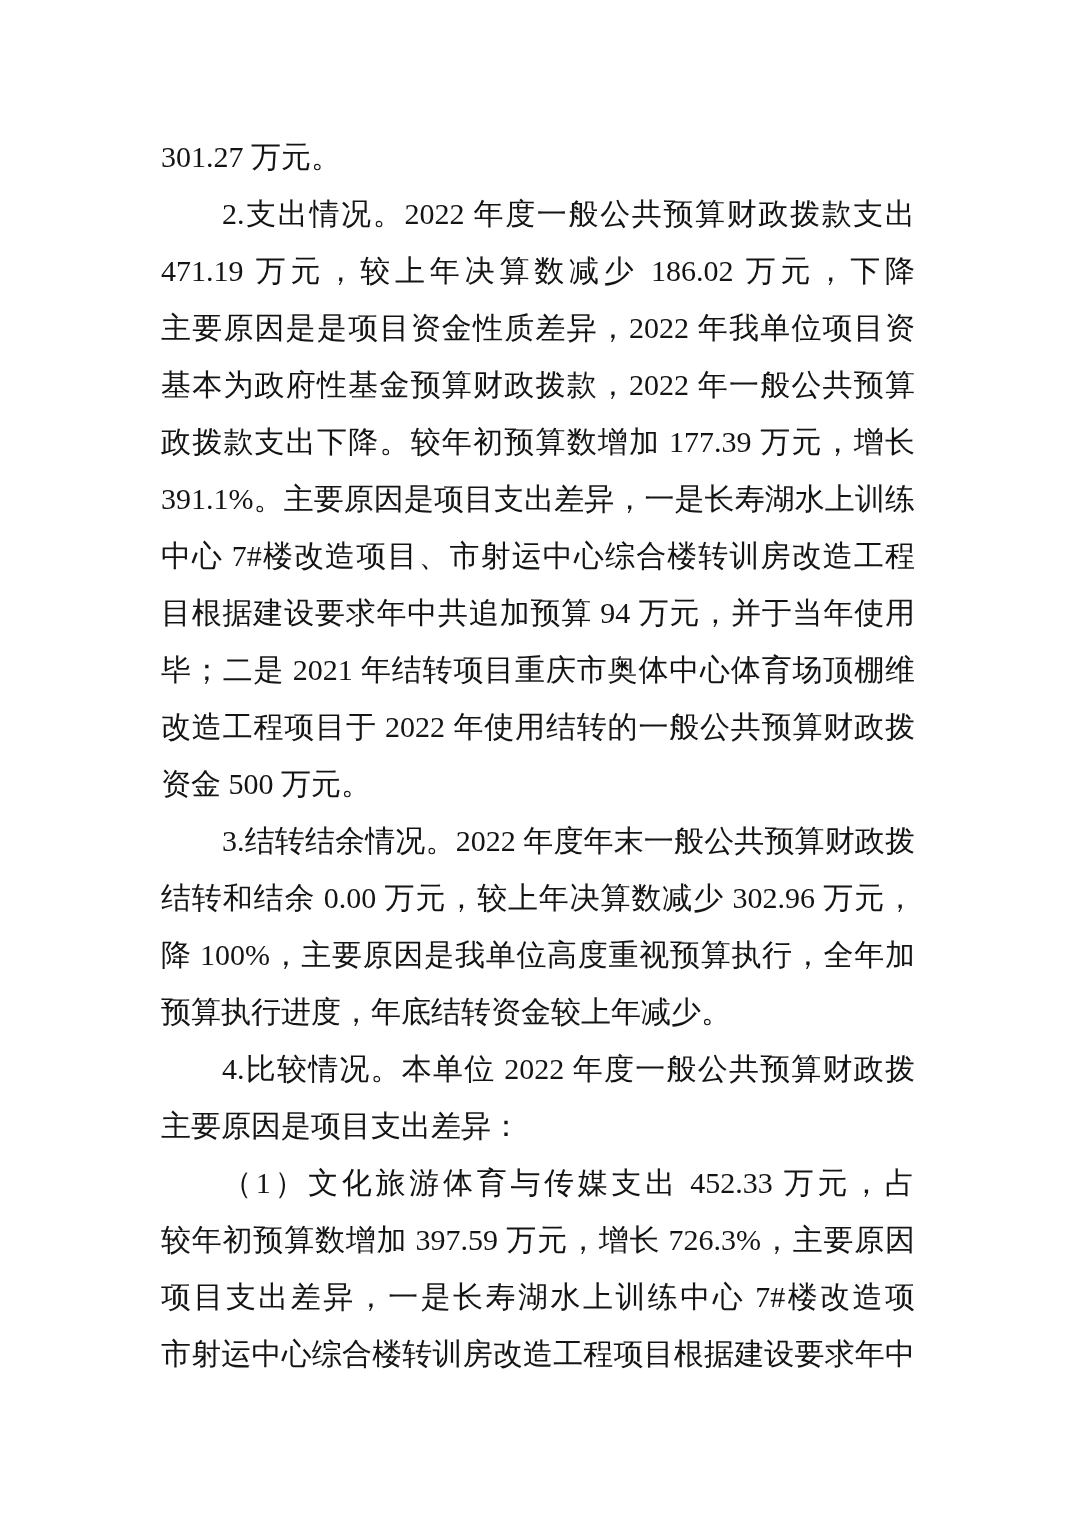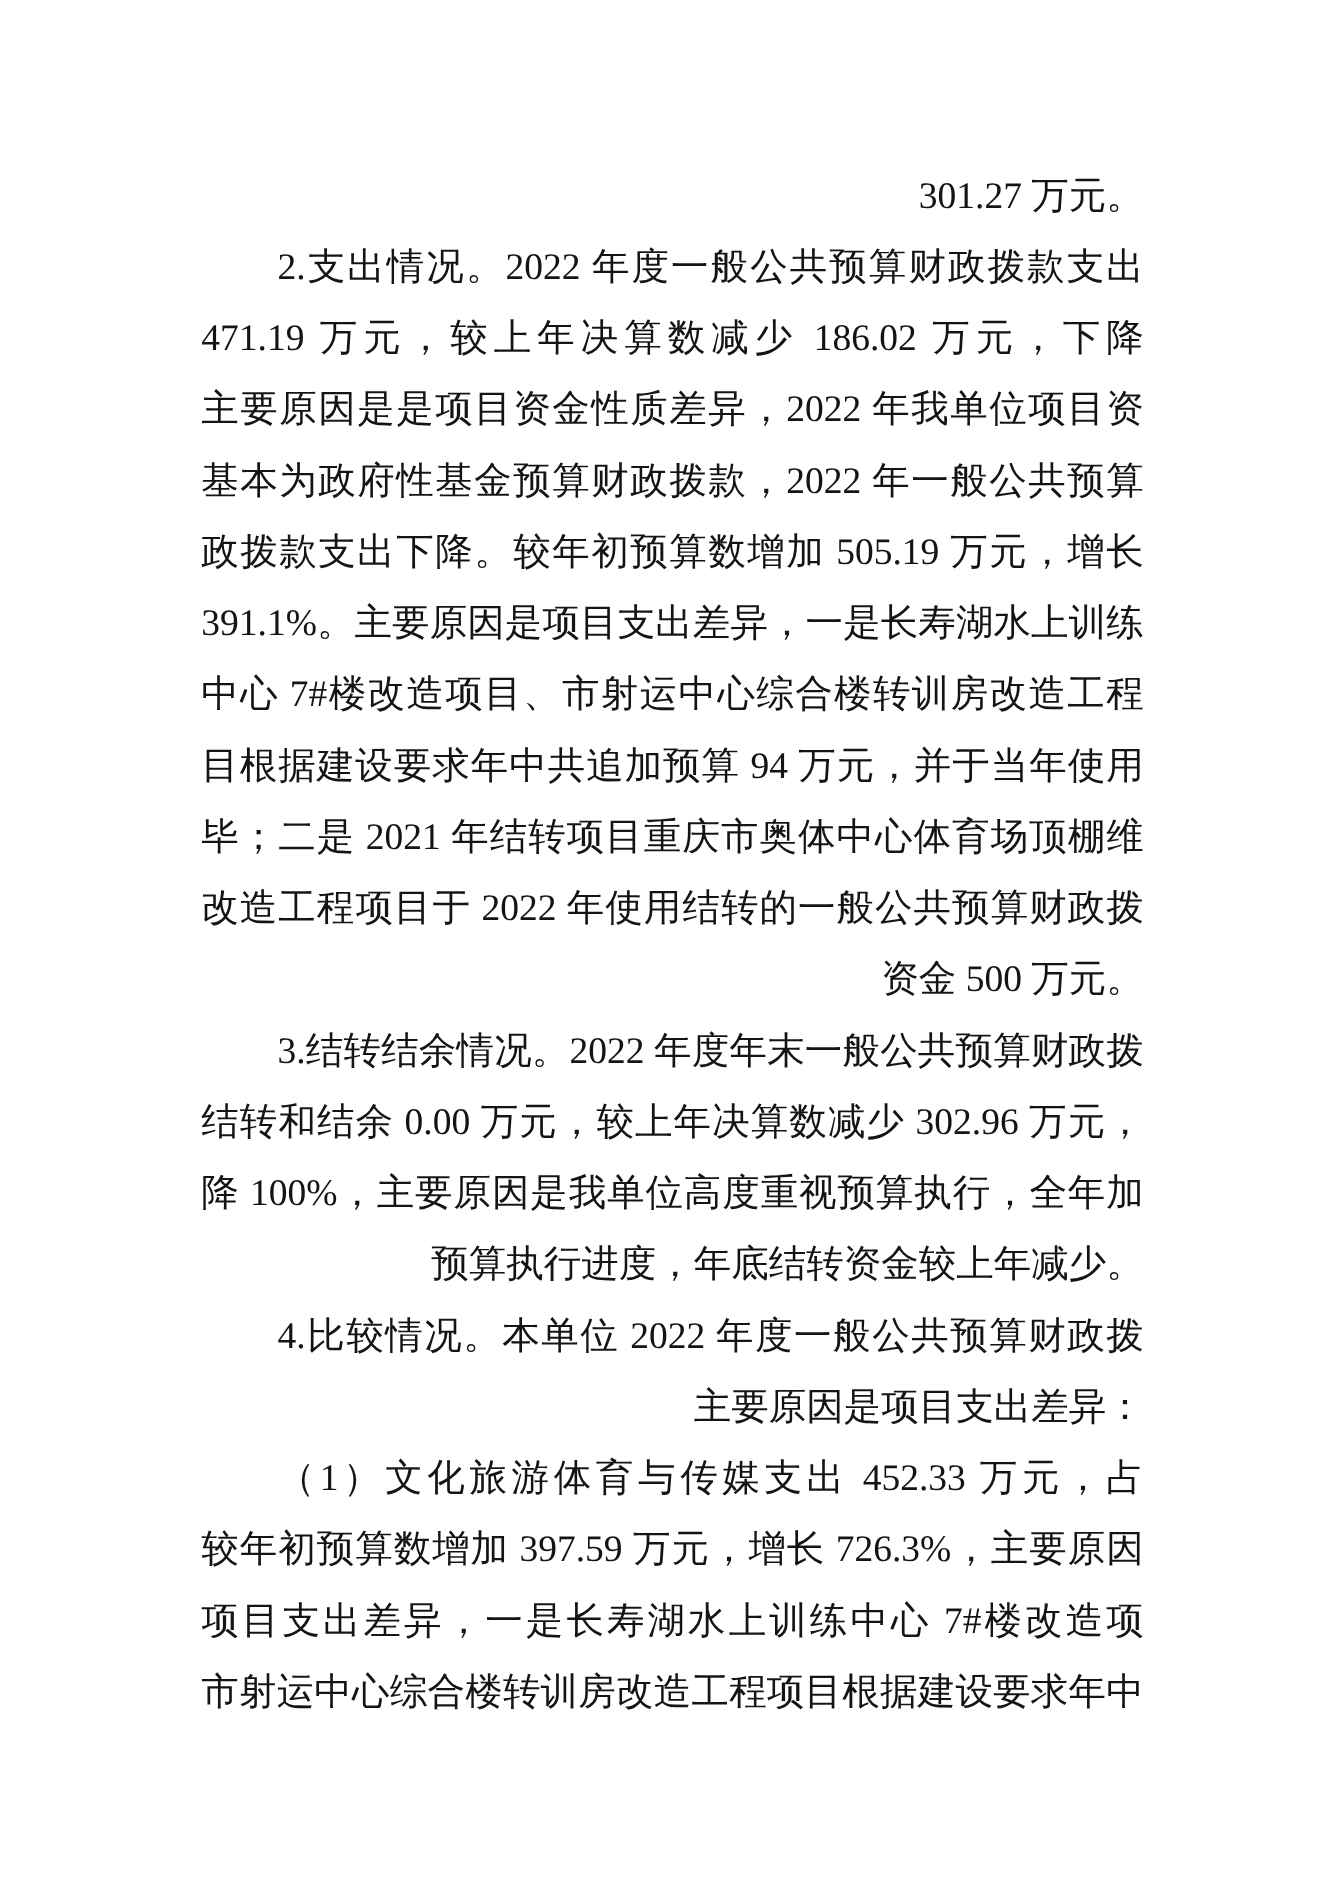--- a/index.html
+++ b/index.html
@@ -15,21 +15,21 @@
     left: 161px;
     top: 128px;
     width: 754px;
   }
   .line {
     font-family: "Liberation Serif", "DejaVu Serif", serif;
     font-size: 30px;
     line-height: 57px;
     height: 57px;
     color: #141414;
-    text-align: right;
+    text-align: left;
     overflow: hidden;
   }
   .line.j {
     text-align: justify;
     text-align-last: justify;
     text-justify: inter-character;
   }
   .line.indent {
     text-indent: 61px;
   }
@@ -37,21 +37,21 @@
 </head>
 <body>
 
 <div class="page">
   <div class="content">
       <div class="line">301.27 万元。</div>
       <div class="line j indent">2.支出情况。2022 年度一般公共预算财政拨款支出</div>
       <div class="line j">471.19 万元，较上年决算数减少 186.02 万元，下降 28.3%。</div>
       <div class="line j">主要原因是是项目资金性质差异，2022 年我单位项目资金</div>
       <div class="line j">基本为政府性基金预算财政拨款，2022 年一般公共预算财</div>
-      <div class="line j">政拨款支出下降。较年初预算数增加 505.19 万元，增长</div>
+      <div class="line j">政拨款支出下降。较年初预算数增加 177.39 万元，增长</div>
       <div class="line j">391.1%。主要原因是项目支出差异，一是长寿湖水上训练</div>
       <div class="line j">中心 7#楼改造项目、市射运中心综合楼转训房改造工程项</div>
       <div class="line j">目根据建设要求年中共追加预算 94 万元，并于当年使用完</div>
       <div class="line j">毕；二是 2021 年结转项目重庆市奥体中心体育场顶棚维修</div>
       <div class="line j">改造工程项目于 2022 年使用结转的一般公共预算财政拨款</div>
       <div class="line">资金 500 万元。</div>
       <div class="line j indent">3.结转结余情况。2022 年度年末一般公共预算财政拨款</div>
       <div class="line j">结转和结余 0.00 万元，较上年决算数减少 302.96 万元，下</div>
       <div class="line j">降 100%，主要原因是我单位高度重视预算执行，全年加快</div>
       <div class="line">预算执行进度，年底结转资金较上年减少。</div>

